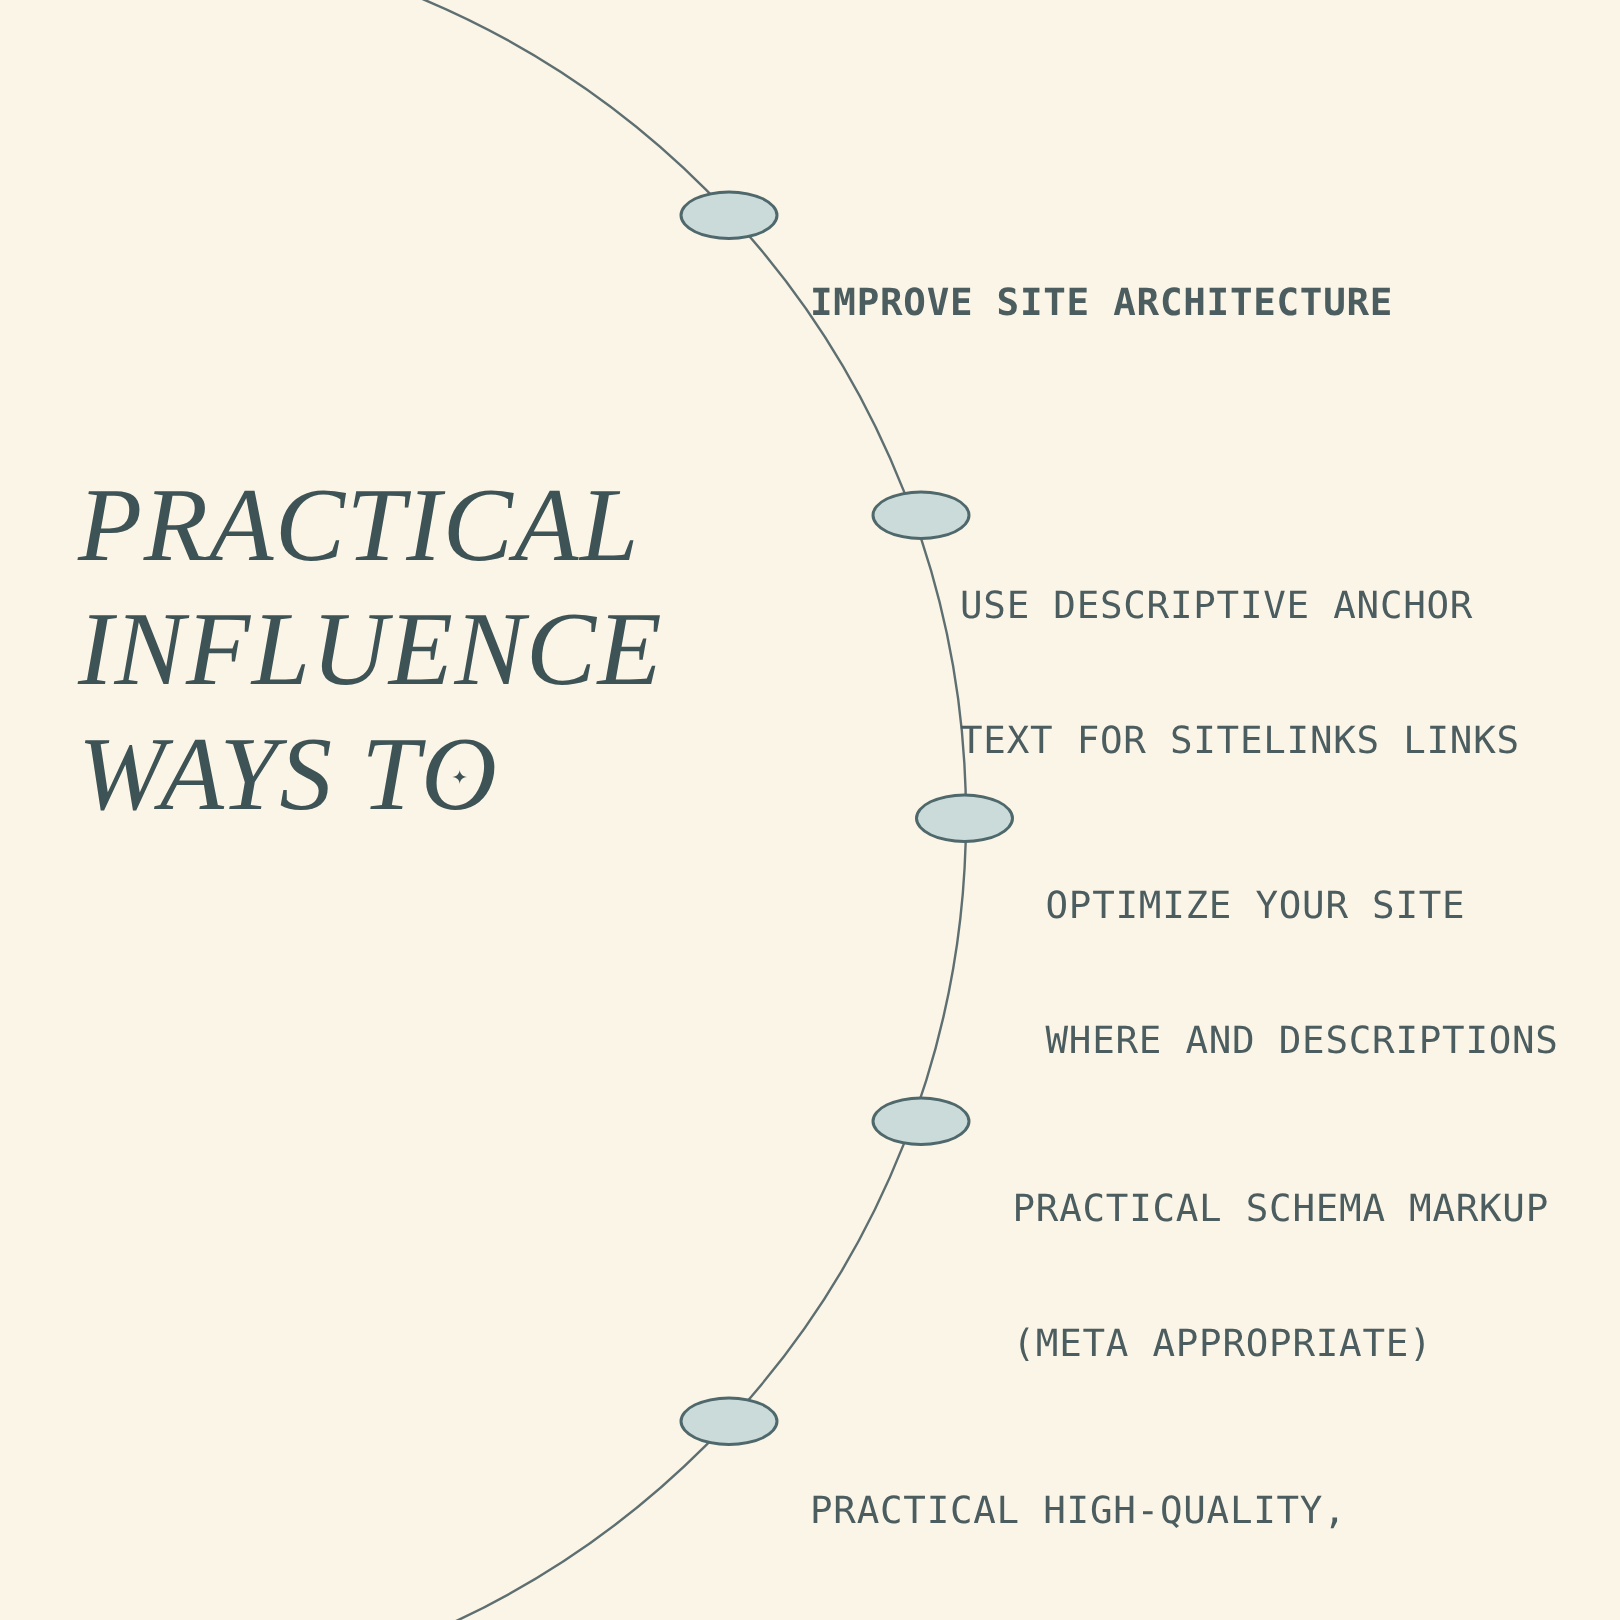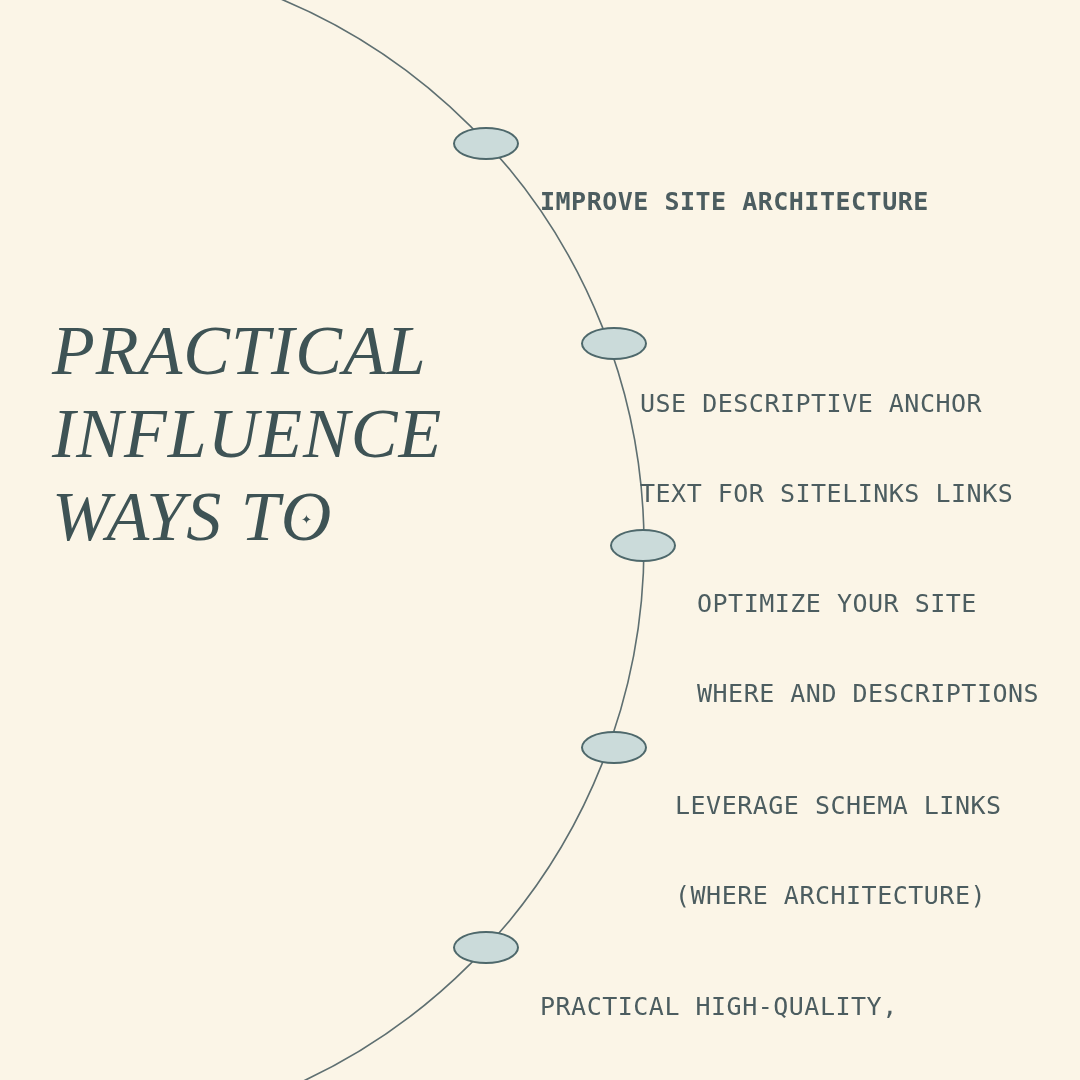--- a/index.html
+++ b/index.html
@@ -94,22 +94,22 @@
     <span class="item-line">USE DESCRIPTIVE ANCHOR</span>
     <span class="item-line">TEXT FOR SITELINKS LINKS</span>
   </div>
 
   <div class="item" style="left:697px; top:529px;">
     <span class="item-line">OPTIMIZE YOUR SITE</span>
     <span class="item-line">WHERE AND DESCRIPTIONS</span>
   </div>
 
   <div class="item" style="left:675px; top:731px;">
-    <span class="item-line">LEVERAGE SCHEMA LINKS</span>
-    <span class="item-line">(WHERE ARCHITECTURE)</span>
+    <span class="item-line">PRACTICAL SCHEMA MARKUP</span>
+    <span class="item-line">(META APPROPRIATE)</span>
   </div>
 
   <div class="item" style="left:540px; top:932px;">
     <span class="item-line">PRACTICAL HIGH-QUALITY,</span>
     
   </div>
 
 </div>
 
 </body></html>

